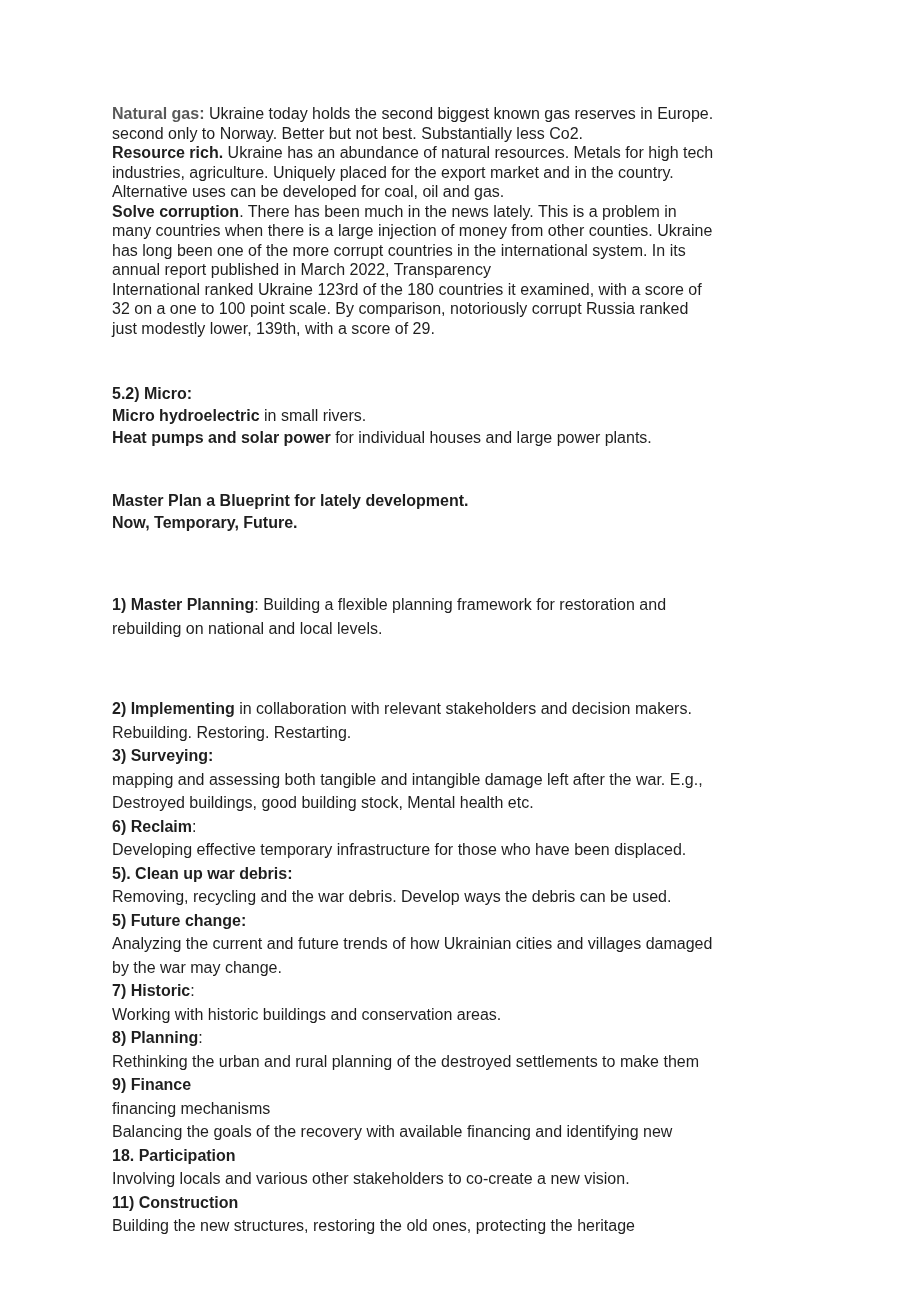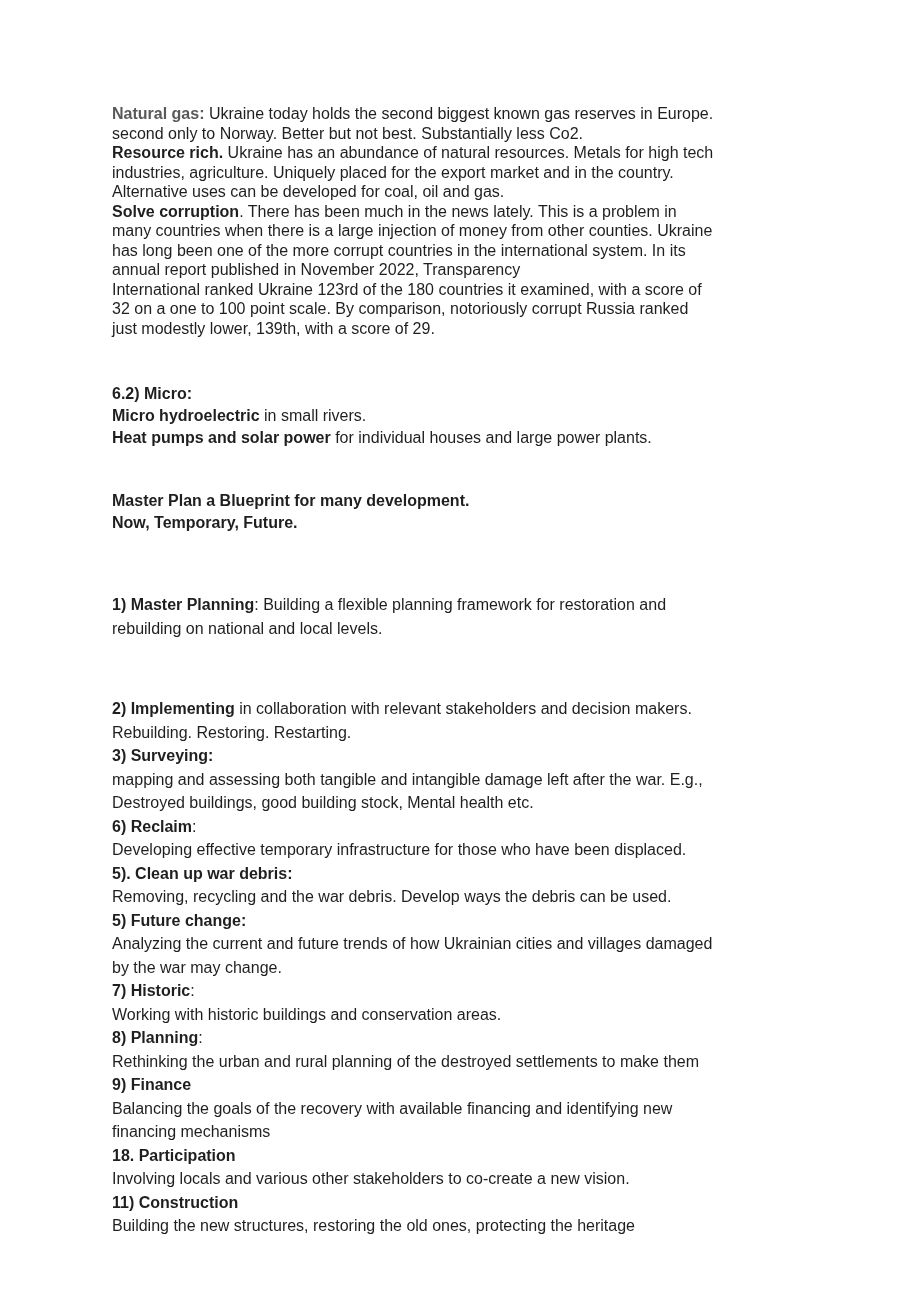--- a/index.html
+++ b/index.html
@@ -36,34 +36,34 @@
   <div class="content">
       <div class="block sp-single">
         <div class="line"><span class="bold muted">Natural gas:</span><span class=""> Ukraine today holds the second biggest known gas reserves in Europe.</span></div>
         <div class="line"><span class="">second only to Norway. Better but not best. Substantially less Co2.</span></div>
         <div class="line"><span class="bold">Resource rich.</span><span class=""> Ukraine has an abundance of natural resources. Metals for high tech</span></div>
         <div class="line"><span class="">industries, agriculture. Uniquely placed for the export market and in the country.</span></div>
         <div class="line"><span class="">Alternative uses can be developed for coal, oil and gas.</span></div>
         <div class="line"><span class="bold">Solve corruption</span><span class="">. There has been much in the news lately. This is a problem in</span></div>
         <div class="line"><span class="">many countries when there is a large injection of money from other counties. Ukraine</span></div>
         <div class="line"><span class="">has long been one of the more corrupt countries in the international system. In its</span></div>
-        <div class="line"><span class="">annual report published in November 2022, Transparency</span></div>
+        <div class="line"><span class="">annual report published in March 2022, Transparency</span></div>
         <div class="line"><span class="">International ranked Ukraine 123rd of the 180 countries it examined, with a score of</span></div>
         <div class="line"><span class="">32 on a one to 100 point scale. By comparison, notoriously corrupt Russia ranked</span></div>
         <div class="line"><span class="">just modestly lower, 139th, with a score of 29.</span></div>
       </div>
       <div class="spacer" style="height: 45px;"></div>
       <div class="block sp-medium">
-        <div class="line"><span class="bold">6.2) Micro:</span></div>
+        <div class="line"><span class="bold">5.2) Micro:</span></div>
         <div class="line"><span class="bold">Micro hydroelectric</span><span class=""> in small rivers.</span></div>
         <div class="line"><span class="bold">Heat pumps and solar power</span><span class=""> for individual houses and large power plants.</span></div>
       </div>
       <div class="spacer" style="height: 41px;"></div>
       <div class="block sp-medium">
-        <div class="line"><span class="bold">Master Plan a Blueprint for many development.</span></div>
+        <div class="line"><span class="bold">Master Plan a Blueprint for lately development.</span></div>
         <div class="line"><span class="bold">Now, Temporary, Future.</span></div>
       </div>
       <div class="spacer" style="height: 19px;"></div>
       <div class="block sp-onehalf">
         <div class="line"><span class="bold">1) Master Planning</span><span class="">: Building a flexible planning framework for restoration and</span></div>
         <div class="line"><span class="">rebuilding on national and local levels.</span></div>
       </div>
       <div class="spacer" style="height: 17px;"></div>
       <div class="block sp-onehalf">
         <div class="line"><span class="bold">2) Implementing</span><span class=""> in collaboration with relevant stakeholders and decision makers.</span></div>
@@ -76,21 +76,21 @@
         <div class="line"><span class="bold">5). Clean up war debris:</span></div>
         <div class="line"><span class="">Removing, recycling and the war debris. Develop ways the debris can be used.</span></div>
         <div class="line"><span class="bold">5) Future change:</span></div>
         <div class="line"><span class="">Analyzing the current and future trends of how Ukrainian cities and villages damaged</span></div>
         <div class="line"><span class="">by the war may change.</span></div>
         <div class="line"><span class="bold">7) Historic</span><span class="">:</span></div>
         <div class="line"><span class="">Working with historic buildings and conservation areas.</span></div>
         <div class="line"><span class="bold">8) Planning</span><span class="">:</span></div>
         <div class="line"><span class="">Rethinking the urban and rural planning of the destroyed settlements to make them</span></div>
         <div class="line"><span class="bold">9) Finance</span></div>
+        <div class="line"><span class="">financing mechanisms</span></div>
         <div class="line"><span class="">Balancing the goals of the recovery with available financing and identifying new</span></div>
-        <div class="line"><span class="">financing mechanisms</span></div>
         <div class="line"><span class="bold">18. Participation</span></div>
         <div class="line"><span class="">Involving locals and various other stakeholders to co-create a new vision.</span></div>
         <div class="line"><span class="bold">11) Construction</span></div>
         <div class="line"><span class="">Building the new structures, restoring the old ones, protecting the heritage</span></div>
       </div>
     </div>
 </div>
 
 </body></html>

